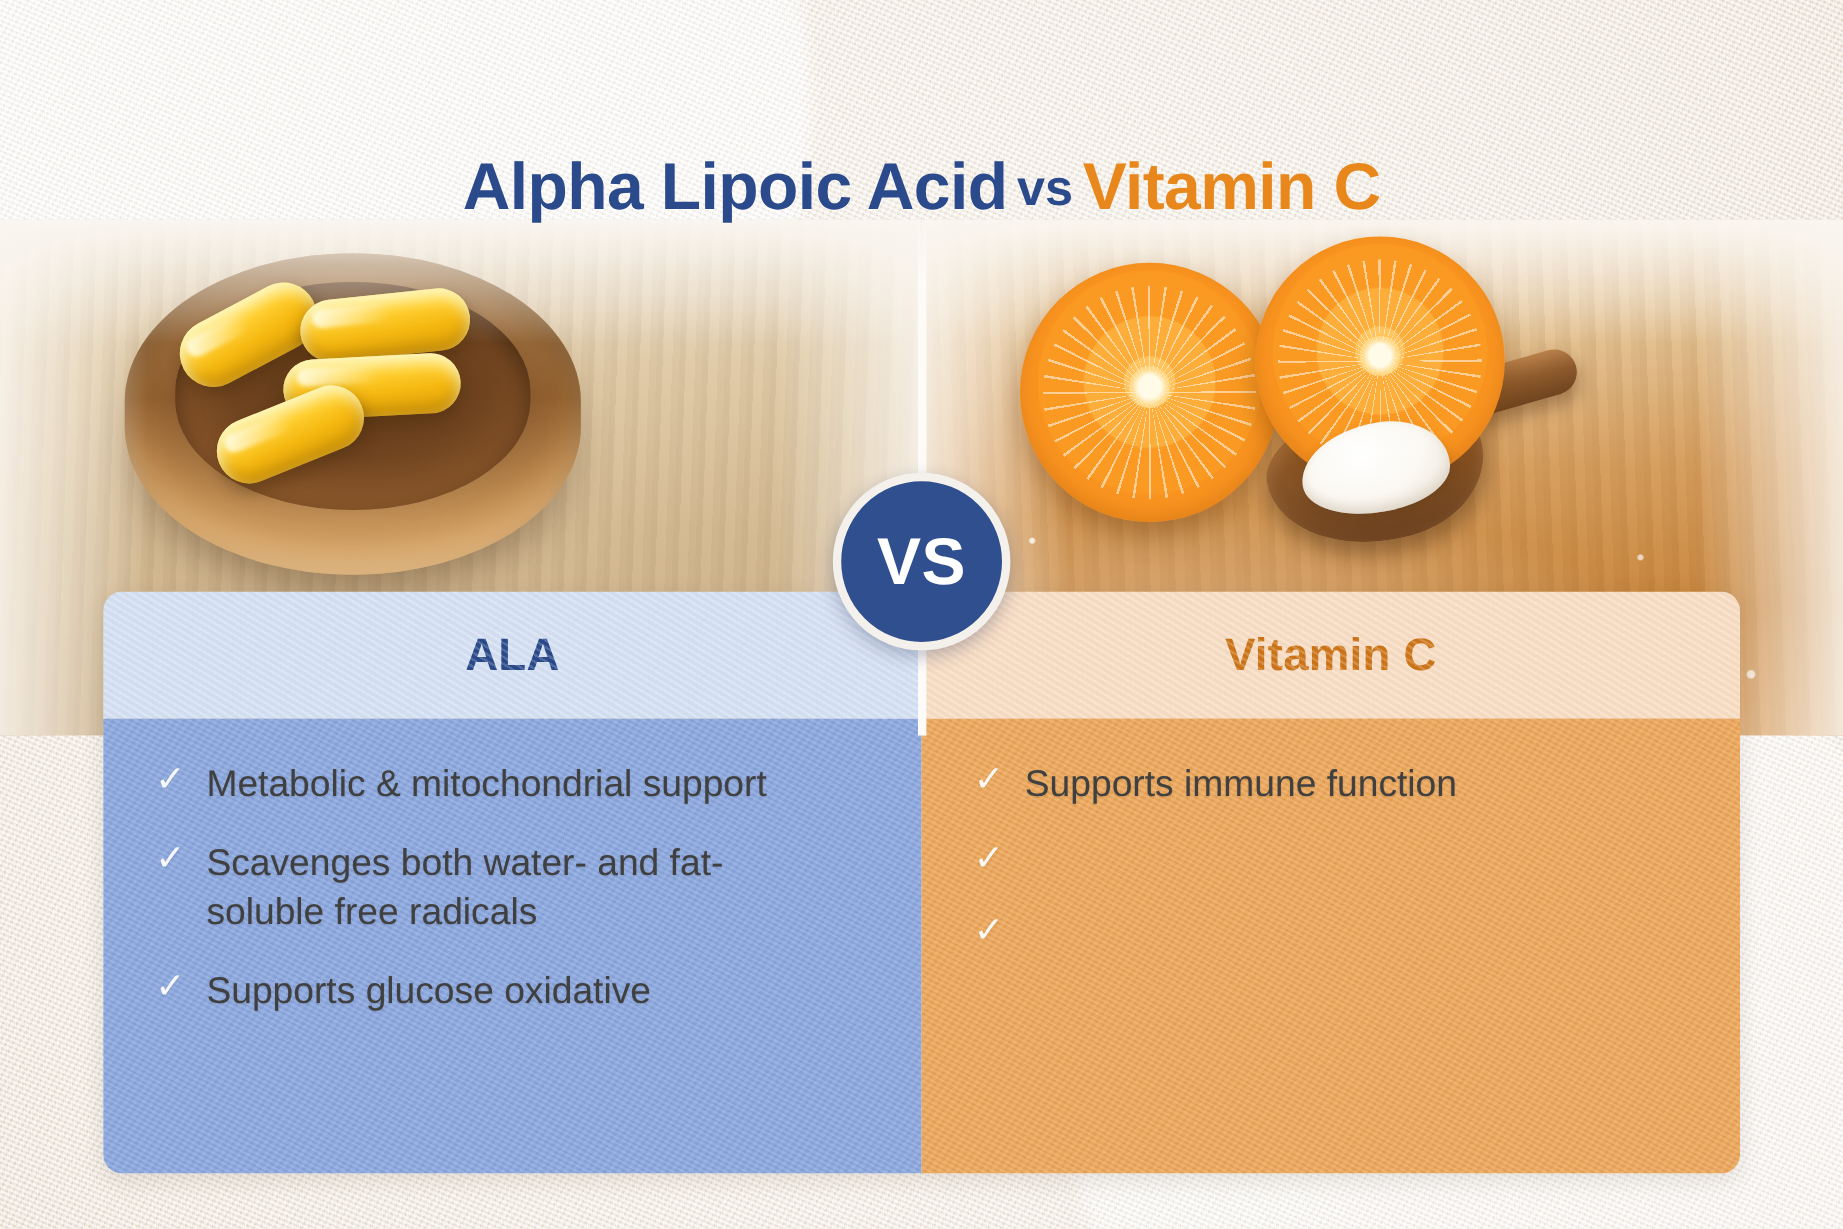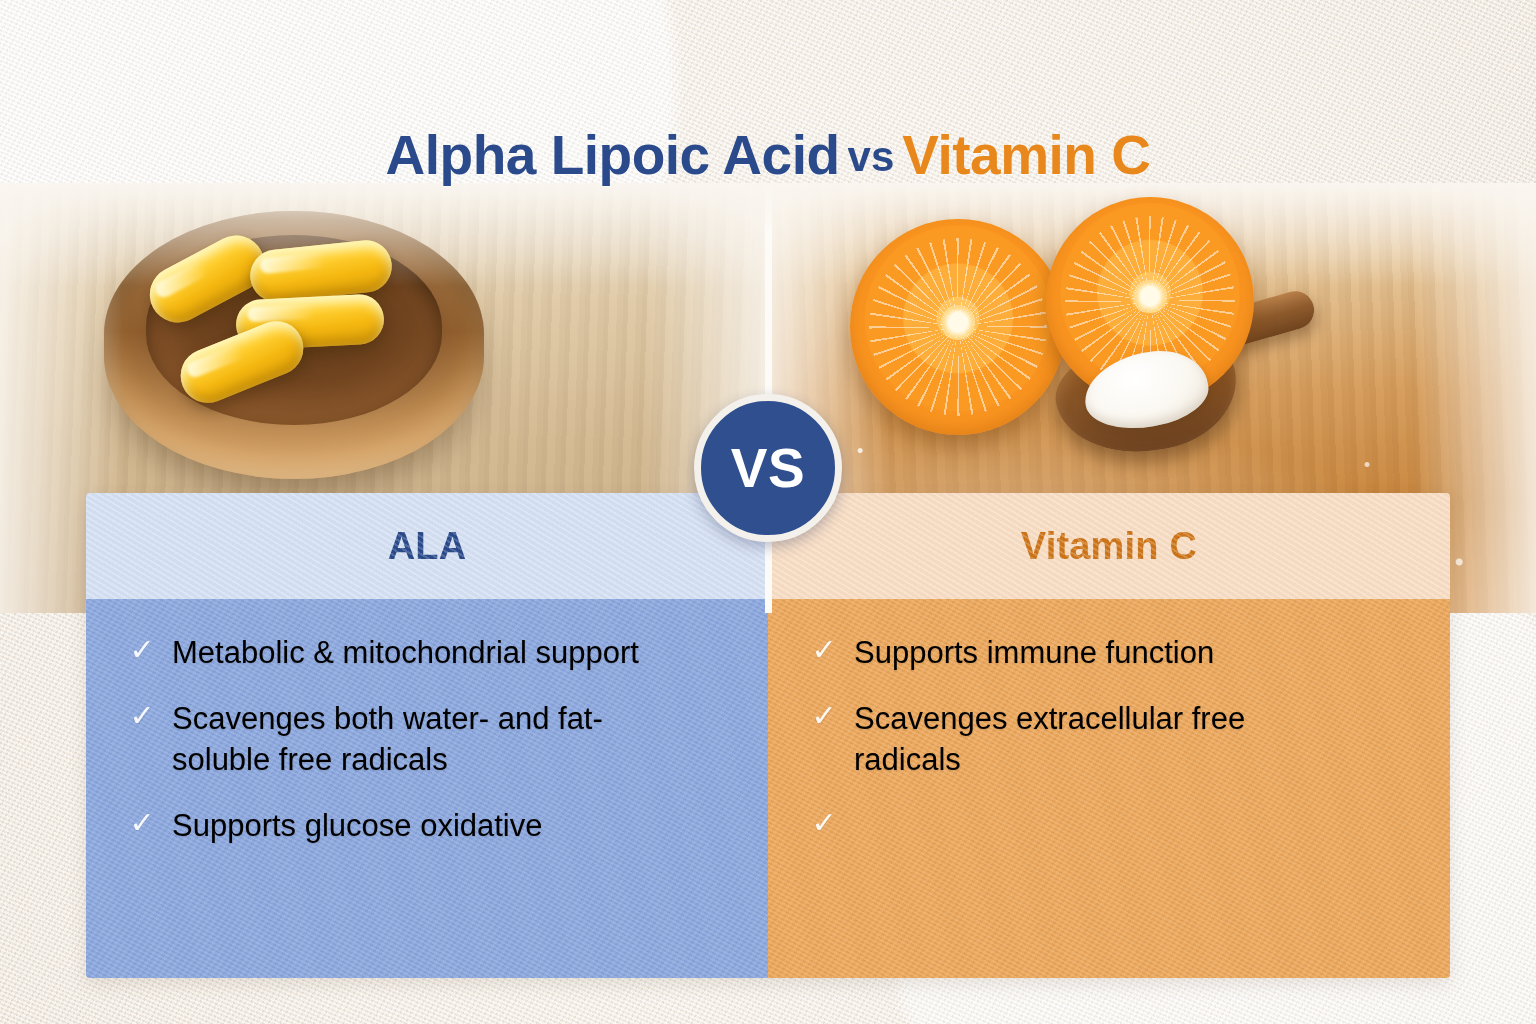--- a/index.html
+++ b/index.html
@@ -205,21 +205,21 @@
   #seam {
     position:absolute; left:765px; top:183px; width:7px; height:430px;
     background:linear-gradient(to bottom, rgba(255,255,255,0) 0%, #fdfbf8 12%, #fdfbf8 100%);
     z-index:6;
   }
 
   
   #panels {
     position:absolute; left:86px; top:493px; width:1364px; height:485px;
     display:flex; z-index:5;
-    border-radius:4px; overflow:hidden;
+    border-radius:16px; overflow:hidden;
     box-shadow:0 6px 18px rgba(90,70,45,.13);
   }
   .col { width:50%; display:flex; flex-direction:column; position:relative; }
 
   .col-head {
     height:106px; display:flex; align-items:center; justify-content:center;
     position:relative;
   }
   .col-head .htxt { font-size:38px; font-weight:700; letter-spacing:.2px; }
 
@@ -258,26 +258,26 @@
   .bullet:last-child { margin-bottom:0; }
   .check {
     flex:0 0 auto; width:28px; height:34px;
     display:flex; align-items:center; justify-content:center;
     font-size:30px; line-height:1;
     color:rgba(255,255,255,.92);
     text-shadow:0 1px 2px rgba(0,0,0,.10);
   }
   .btxt {
     font-size:31px; line-height:1.30; font-weight:400;
-    color:#000000;
+    color:#404040;
     text-shadow:0 1px 2px rgba(0,0,0,.13);
     max-width:100%;
   }
   .col.ala  .btxt { max-width:500px; }
-  .col.vitc .btxt { max-width:500px; }
+  .col.vitc .btxt { max-width:500px;text-align:center; }
 
   
   #vs-badge {
     position:absolute; left:694px; top:394px; width:148px; height:148px;
     border-radius:50%; z-index:9;
     background:#2f4f8e;
     border:7px solid #f4f1ec;
     display:flex; align-items:center; justify-content:center;
     box-shadow:0 5px 14px rgba(40,50,90,.30);
   }
@@ -350,21 +350,20 @@
     <div class="col-head">
       <span class="htxt">Vitamin C</span>
     </div>
     <div class="col-body">
       <div class="bullet">
         <span class="check">✓</span>
         <span class="btxt">Supports immune function</span>
       </div>
       <div class="bullet">
         <span class="check">✓</span>
-        <span class="btxt">Scavenges extracellular free radicals</span>
       </div>
       <div class="bullet">
         <span class="check">✓</span>
       </div>
     </div>
   </div>
 </div>
 
 <div id="vs-badge">
   <span class="vstxt">VS</span>

